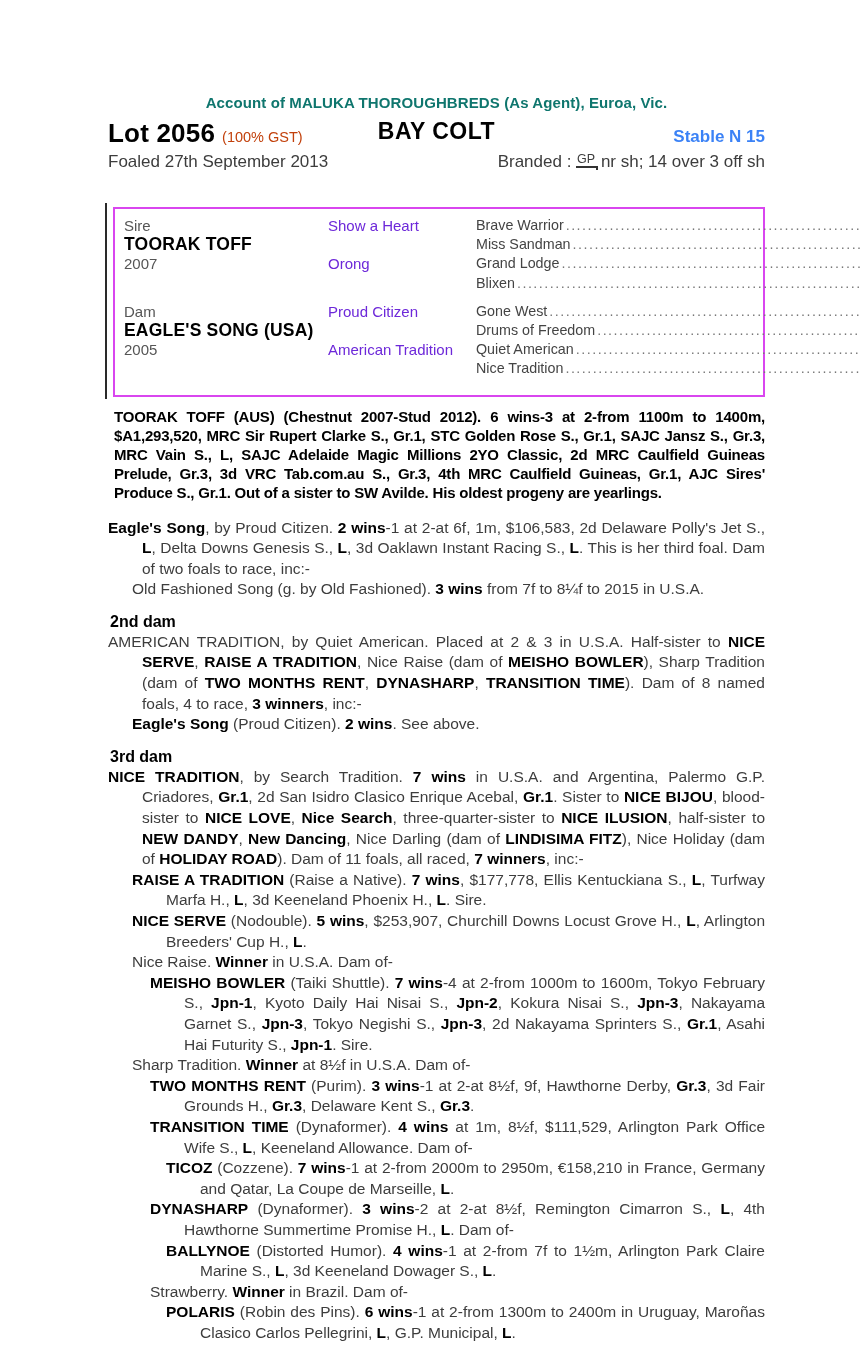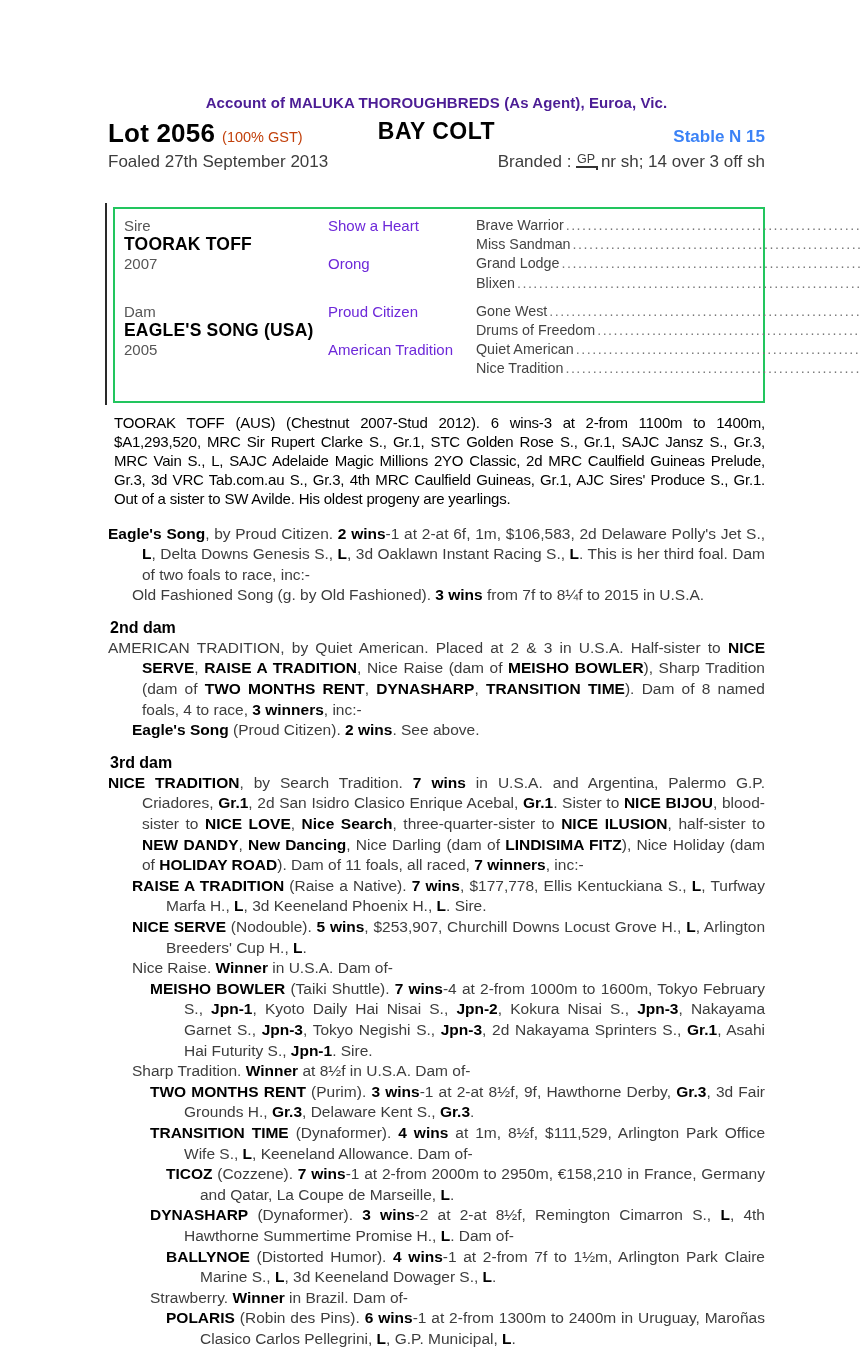--- a/index.html
+++ b/index.html
@@ -2,46 +2,46 @@
 <html><head>
 <meta charset="utf-8">
 <style>
   html,body{margin:0;padding:0;background:#fff;}
   body{width:860px;font-family:"Liberation Sans","DejaVu Sans",sans-serif;-webkit-font-smoothing:antialiased;}
   .page{position:relative;width:860px;height:1356px;overflow:hidden;box-sizing:border-box;
         padding:94px 95px 0 108px;background:#fff;color:#3d3d3d;}
   .b{font-weight:700;color:#000;}
 
   
-  .account{font-weight:700;color:#4c1d95;font-size:15px;text-align:center;margin-bottom:7px;letter-spacing:0.1px;}
+  .account{font-weight:700;color:#0f766e;font-size:15px;text-align:center;margin-bottom:7px;letter-spacing:0.1px;}
   .lot-row{position:relative;display:flex;align-items:baseline;margin-bottom:3px;}
   .lot-num{font-weight:700;color:#000;font-size:26px;letter-spacing:0.2px;}
   .gst{font-size:14.5px;color:#c2410c;margin-left:7px;}
   .colt-title{position:absolute;left:50%;transform:translateX(-50%);font-weight:700;color:#000;font-size:23px;letter-spacing:0.5px;}
   .stable{margin-left:auto;font-weight:700;color:#3b82f6;font-size:17px;}
   .foaled-row{display:flex;justify-content:space-between;align-items:baseline;font-size:17px;color:#3d3d3d;margin-bottom:10px;}
   .brand{position:relative;display:inline-block;font-size:12.5px;top:-4px;border-bottom:2px solid #333;padding:0 1px;color:#3d3d3d;}
   .brand::after{content:'';position:absolute;right:-2px;bottom:-4px;width:2px;height:4px;background:#333;}
 
   
   .ped-wrap{position:relative;margin-left:5px;margin-bottom:10px;}
   .ped-wrap::before{content:'';position:absolute;left:-8px;top:-4px;bottom:-2px;width:2px;background:#2a2a2a;}
-  .ped-box{border:2px solid #22c55e;padding:7px 9px 22px 9px;margin-top:35px;}
+  .ped-box{border:2px solid #d946ef;padding:7px 9px 16px 9px;margin-top:35px;}
   .ped-grid{display:grid;grid-template-columns:204px 148px 1fr;grid-template-rows:repeat(4,19.2px) 9px repeat(4,19.2px);}
   .ped-grid > div{line-height:19.2px;}
   .plabel,.pyear{font-size:15px;color:#555;}
   .pname{font-size:17.5px;font-weight:700;color:#000;letter-spacing:0.2px;white-space:nowrap;}
   .pmid{font-size:15px;color:#6d28d9;}
   .lead{display:flex;align-items:baseline;font-size:14.3px;color:#444;}
   .lead .ln{white-space:nowrap;}
   .lead .dots{flex:1;overflow:hidden;white-space:nowrap;color:#777;letter-spacing:1.5px;margin:0 2px;}
   .lead .dots::after{content:"........................................................................";}
 
   
-  .blurb{font-weight:400;color:#000;font-size:15px;line-height:19px;text-align:justify;
+  .blurb{font-weight:700;color:#000;font-size:15px;line-height:19px;text-align:justify;
          margin:0 0 16px 6px;letter-spacing:-0.2px;}
 
   
   .sections{margin-top:4px;}
   .sec-head{font-weight:700;color:#000;font-size:16px;margin:13px 0 1px 2px;}
   .para{margin:0;font-size:15.5px;line-height:20.6px;color:#3d3d3d;text-align:justify;}
   .ind0{margin-left:34px;text-indent:-34px;}
   .ind1{margin-left:58px;text-indent:-34px;}
   .ind2{margin-left:76px;text-indent:-34px;}
   .ind3{margin-left:92px;text-indent:-34px;}

